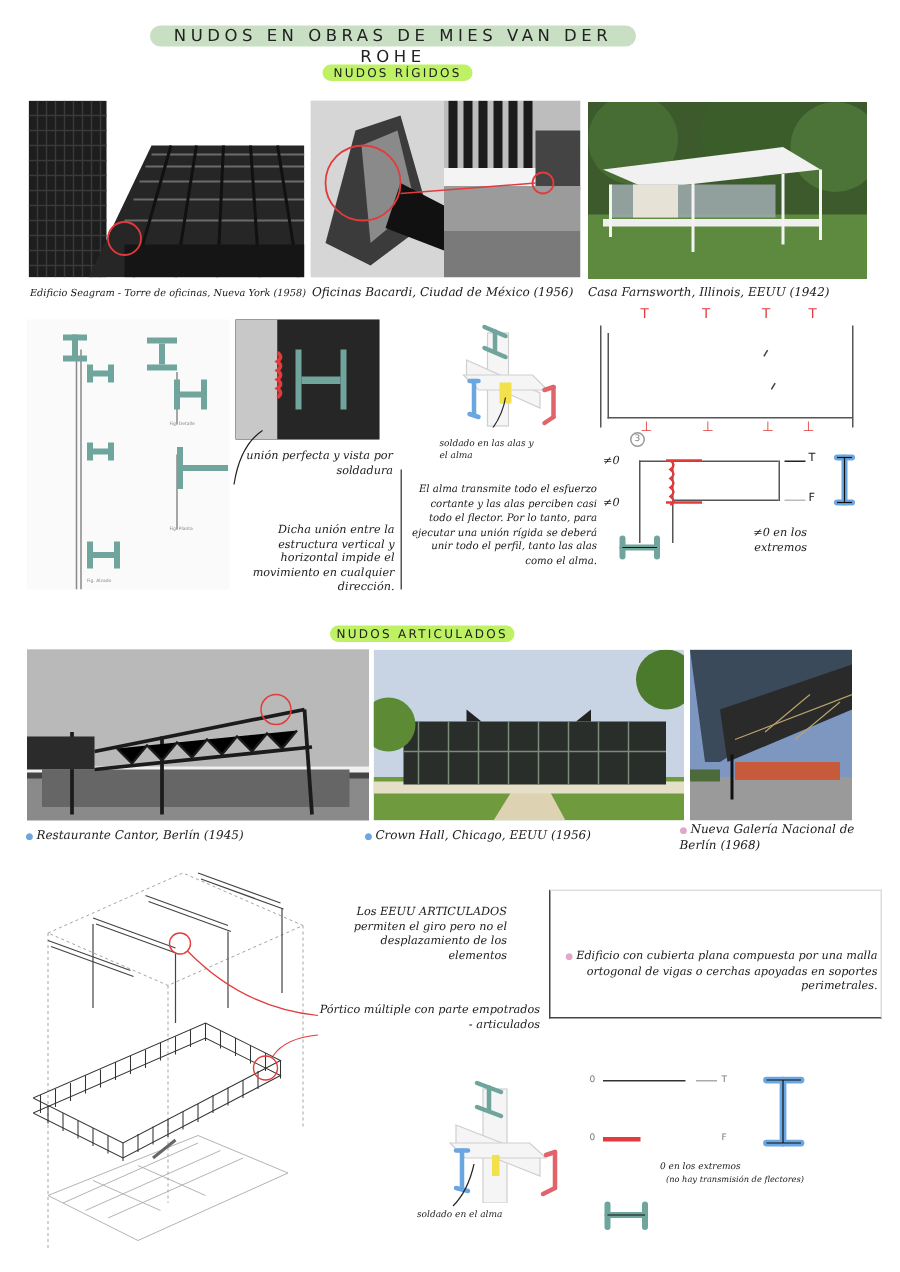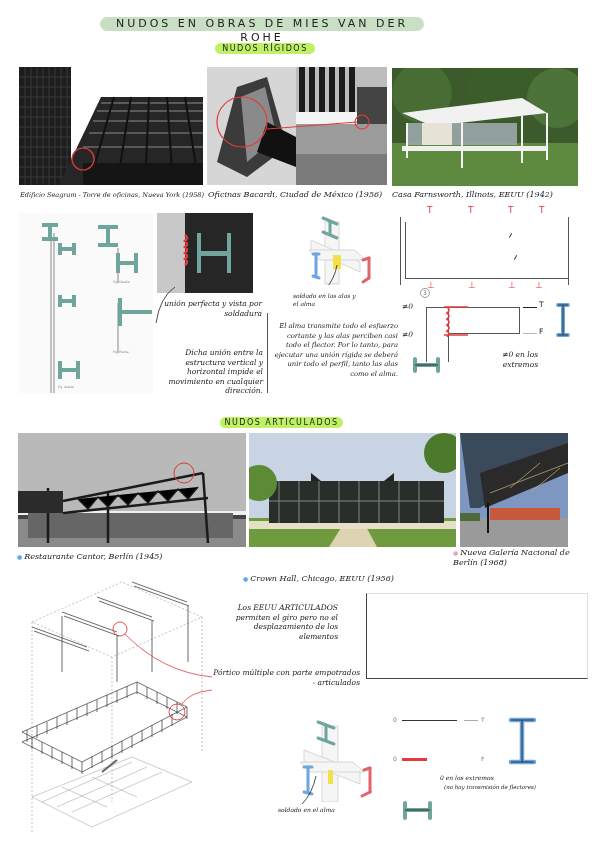--- a/index.html
+++ b/index.html
@@ -311,21 +311,21 @@
         <line x1="70" y1="60" x2="100" y2="35"></line>
       </g>
     <rect y="85" width="108" height="29" fill="#9a9a9a"></rect>
     <rect x="30" y="75" width="70" height="12" fill="#c65a3a"></rect>
     <line x1="28" y1="70" x2="28" y2="100" stroke="#111" stroke-width="2"></line>
     <rect x="0" y="80" width="20" height="8" fill="#4d6a3a"></rect>
   </svg>
 </div>
 
 <div class="abs caption hand bullet-blue" style="left:17px; top:552px;"><span>Restaurante Cantor, Berlín (1945)</span></div>
-<div class="abs caption hand bullet-blue" style="left:243px; top:552px;margin-top:22px;"><span>Crown Hall, Chicago, EEUU (1956)</span></div>
+<div class="abs caption hand bullet-blue" style="left:243px; top:552px;"><span>Crown Hall, Chicago, EEUU (1956)</span></div>
 <div class="abs caption hand bullet-pink" style="left:453px; top:548px; white-space:normal; width:120px;"><span>Nueva Galería Nacional de Berlín (1968)</span></div>
 
 <div class="abs" style="left:22px; top:572px; width:190px; height:268px;">
   <svg width="190" height="268" viewBox="0 0 190 268">
     <g stroke="#999" stroke-width="0.6" fill="none" stroke-dasharray="2,2">
       <polygon points="10,50 100,10 180,45 90,85"></polygon>
       <line x1="10" y1="50" x2="10" y2="260"></line>
         <line x1="180" y1="45" x2="180" y2="180"></line>
         <line x1="90" y1="85" x2="90" y2="230"></line>
     </g>
@@ -353,20 +353,21 @@
     <circle cx="155" cy="140" r="8" fill="none" stroke="#e33b3b" stroke-width="0.9"></circle>
     <path d="M103 62 Q140 100 190 105" stroke="#e33b3b" fill="none" stroke-width="0.8"></path>
     <path d="M160 132 Q168 120 190 118" stroke="#e33b3b" fill="none" stroke-width="0.8"></path>
   </svg>
 </div>
 
 <div class="abs note hand" style="left:218px; top:603px; width:120px;">Los EEUU ARTICULADOS permiten el giro pero no el desplazamiento de los elementos</div>
 <div class="abs note hand" style="left:210px; top:668px; width:150px;">Pórtico múltiple con parte empotrados - articulados</div>
 
 <div class="abs" style="left:366px; top:593px; width:222px; height:86px; border-left:1px solid #444; border-bottom:1px solid #444; border-right:1px solid #ddd; border-top:1px solid #ddd;">
+  <div class="abs note hand bullet-pink" style="left:8px; top:38px; width:210px;"><span>Edificio con cubierta plana compuesta por una malla ortogonal de vigas o cerchas apoyadas en soportes perimetrales.</span></div>
 </div>
 
 <div class="abs" style="left:298px; top:712px; width:75px; height:90px;">
   <svg width="75" height="90" viewBox="0 0 75 90">
     <g fill="#f5f5f5" stroke="#cfcfcf" stroke-width="0.8">
       <rect x="24" y="14" width="16" height="76"></rect>
       <polygon points="6,38 62,60 62,72 6,50"></polygon>
       <polygon points="2,50 55,50 66,60 12,60"></polygon>
     </g>
     <g stroke="#6fa59c" stroke-width="3" stroke-linecap="round">

